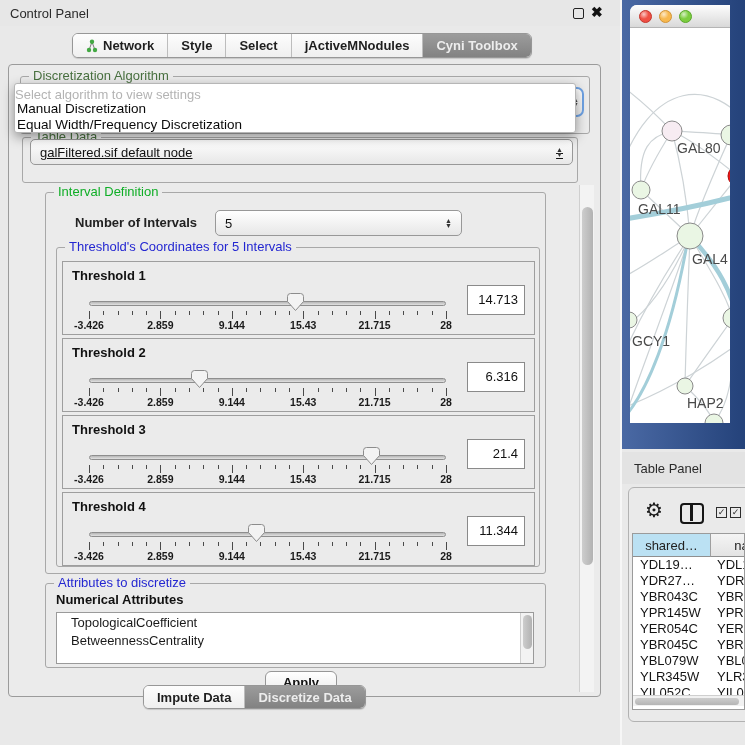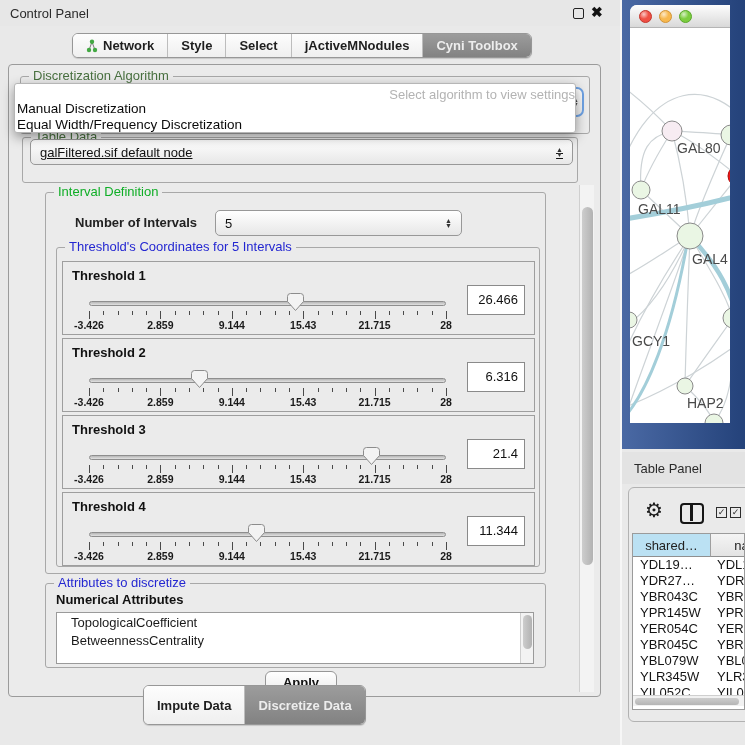--- a/index.html
+++ b/index.html
@@ -31,21 +31,21 @@
   .combo { position:absolute; display:flex; align-items:center; background:linear-gradient(#ffffff,#e7e7e7);
            border:1px solid #989898; border-radius:5px; font-size:13px; padding:0 9px; color:#111; }
   .combo .stepper { margin-left:auto; display:flex; flex-direction:column; line-height:5px; font-size:7px; color:#333; }
 
   .focus-combo-end { left:556px; top:87px; width:28px; height:30px; background:linear-gradient(#fff,#ececec);
                      border:2.5px solid #6ea2e4; border-radius:7px; z-index:5; display:flex; align-items:center; }
   .focus-combo-end .stepper { margin-left:auto; margin-right:3px; display:flex; flex-direction:column; line-height:5px; font-size:7px; color:#444; }
 
   .popup { left:14px; top:83px; width:562px; height:50px; background:#fff; border:1px solid #b6b6b6;
            border-radius:3px; box-shadow:0 4px 12px rgba(0,0,0,.38); z-index:50; overflow:hidden; }
-  .popup-hint { position:absolute; top:3px; left:0; width:100%; text-align:right; color:#b3b3b3; font-size:13px; }
+  .popup-hint { position:absolute; top:3px; left:0; width:100%; text-align:left; color:#b3b3b3; font-size:13px; }
   .popup-item { position:absolute; left:2px; font-size:13.5px; color:#0a0a0a; white-space:nowrap; }
 
   .scroll-v-track { background:#f3f3f3; border-left:1px solid #cfcfcf; }
   .scroll-thumb { position:absolute; background:linear-gradient(90deg,#cdcdcd,#b2b2b2); border-radius:6px; }
 
   .thr-panel { position:absolute; left:62px; width:473px; height:74px; background:#ebebeb; border:1px solid #9e9e9e; }
   .thr-title { position:absolute; left:9px; top:6px; font-size:13px; font-weight:bold; color:#111; }
   .thr-track { position:absolute; left:26px; top:39px; width:357px; height:5px;
                background:linear-gradient(#b6b6b6,#e2e2e2); border:1px solid #8e8e8e; border-radius:3px; }
   .thr-thumb { position:absolute; top:31px; width:17px; height:18px; }
@@ -203,21 +203,21 @@
       <div class="tick" style="left:383.0px; top:49px; height:8px;"></div>
       <div class="tick-label" style="left:26.0px;">-3.426</div>
       <div class="tick-label" style="left:97.4px;">2.859</div>
       <div class="tick-label" style="left:168.8px;">9.144</div>
       <div class="tick-label" style="left:240.2px;">15.43</div>
       <div class="tick-label" style="left:311.6px;">21.715</div>
       <div class="tick-label" style="left:383.0px;">28</div>
       <div class="thr-thumb" style="left:223.6px;"><svg width="17" height="18" viewBox="0 0 17 18">
           <path d="M3.5 0.5 H13.5 Q16.5 0.5 16.5 3.5 V8.5 L8.5 17.5 L0.5 8.5 V3.5 Q0.5 0.5 3.5 0.5 Z" fill="#f3f3f3" stroke="#8c8c8c"></path>
         </svg></div>
-      <div class="valbox">26.466</div>
+      <div class="valbox">14.713</div>
     </div>
     <div class="thr-panel" style="top: 338px;">
       <div class="thr-title">Threshold 2</div>
       <div class="thr-track"></div>
       <div class="tick" style="left:26.0px; top:49px; height:8px;"></div>
       <div class="tick" style="left:40.3px; top:49px; height:4px;"></div>
       <div class="tick" style="left:54.6px; top:49px; height:4px;"></div>
       <div class="tick" style="left:68.8px; top:49px; height:4px;"></div>
       <div class="tick" style="left:83.1px; top:49px; height:4px;"></div>
       <div class="tick" style="left:97.4px; top:49px; height:8px;"></div>
@@ -347,21 +347,21 @@
       <div class="attr-item">TopologicalCoefficient</div>
       <div class="attr-item">BetweennessCentrality</div>
     </div>
   <div class="abs scroll-v-track" style="right:0; top:0; width:13px; height:52px;">
     <div class="scroll-thumb" style="left:2px; top:2px; width:9px; height:34px;"></div>
   </div>
 </div>
 
 <div class="abs apply-btn">Apply</div>
 
-<div class="abs seg-strip" style="left:143px; top:685px; height:40px;text-align:right;" id="bottom-tabs">
+<div class="abs seg-strip" style="left:143px; top:685px; height:24px;text-align:right;" id="bottom-tabs">
     <div class="seg">
       <span>Impute Data</span>
     </div>
     <div class="seg selected">
       <span>Discretize Data</span>
     </div>
   </div>
 
 <div class="abs gap-strip"></div>
 <div class="abs net-frame">

